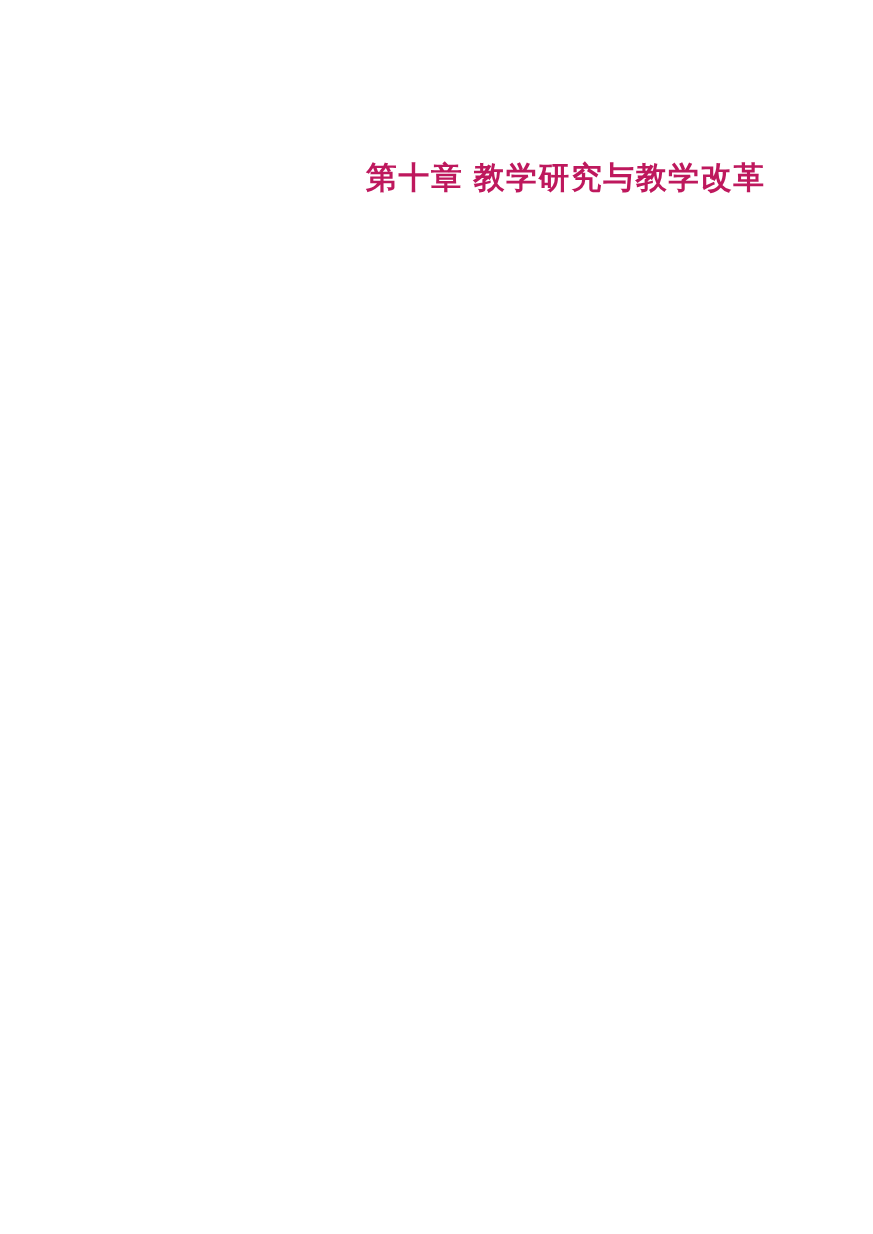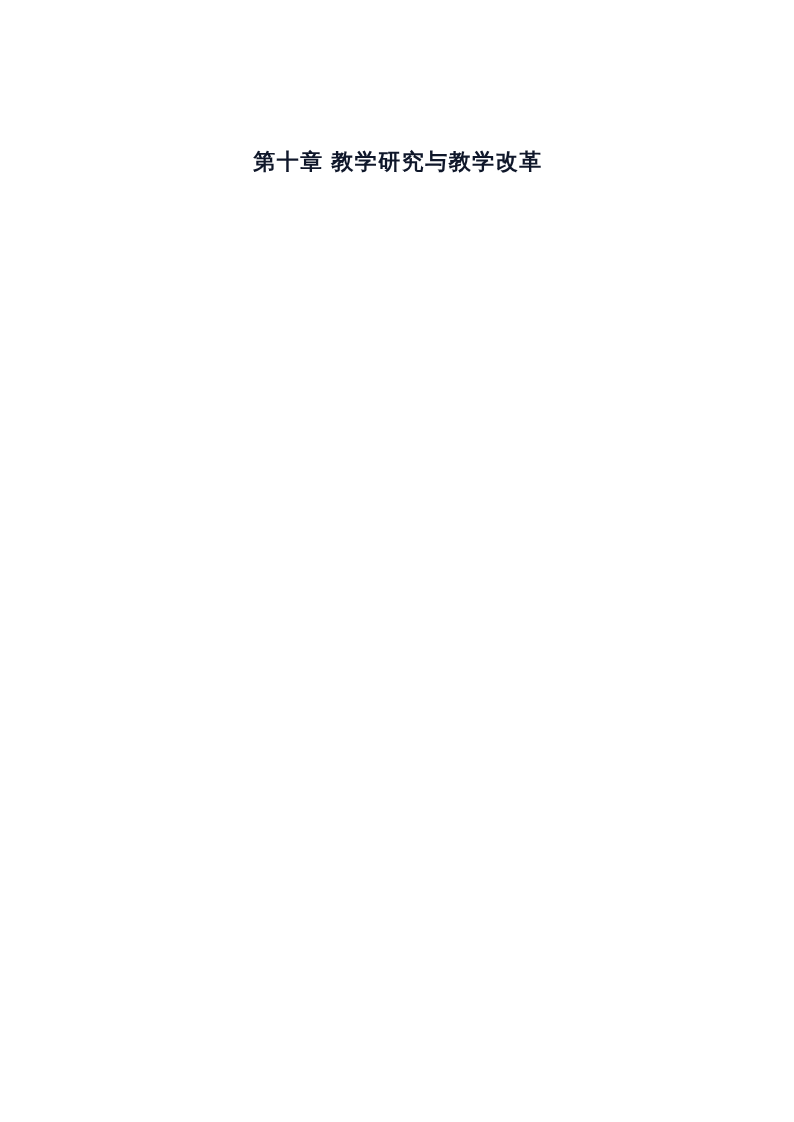--- a/index.html
+++ b/index.html
@@ -18,26 +18,26 @@
     overflow: hidden;
     font-family: "Liberation Serif", serif;
     color: #1c1c1c;
   }
   .content {
     width: 100%;
   }
   h2.chapter-heading {
     margin: 2px 0 2px 0;
     font-family: "Liberation Sans", sans-serif;
-    font-size: 22px;
+    font-size: 28px;
     font-weight: bold;
     line-height: 39px;
-    text-align: center;
+    text-align: right;
     letter-spacing: 1.5px;
-    color: #0f172a;
+    color: #be185d;
   }
 </style>
 </head>
 <body>
 
 <div class="page">
   <div class="content">
       <h2 class="chapter-heading">第十章 教学研究与教学改革</h2>
     </div>
 </div>

